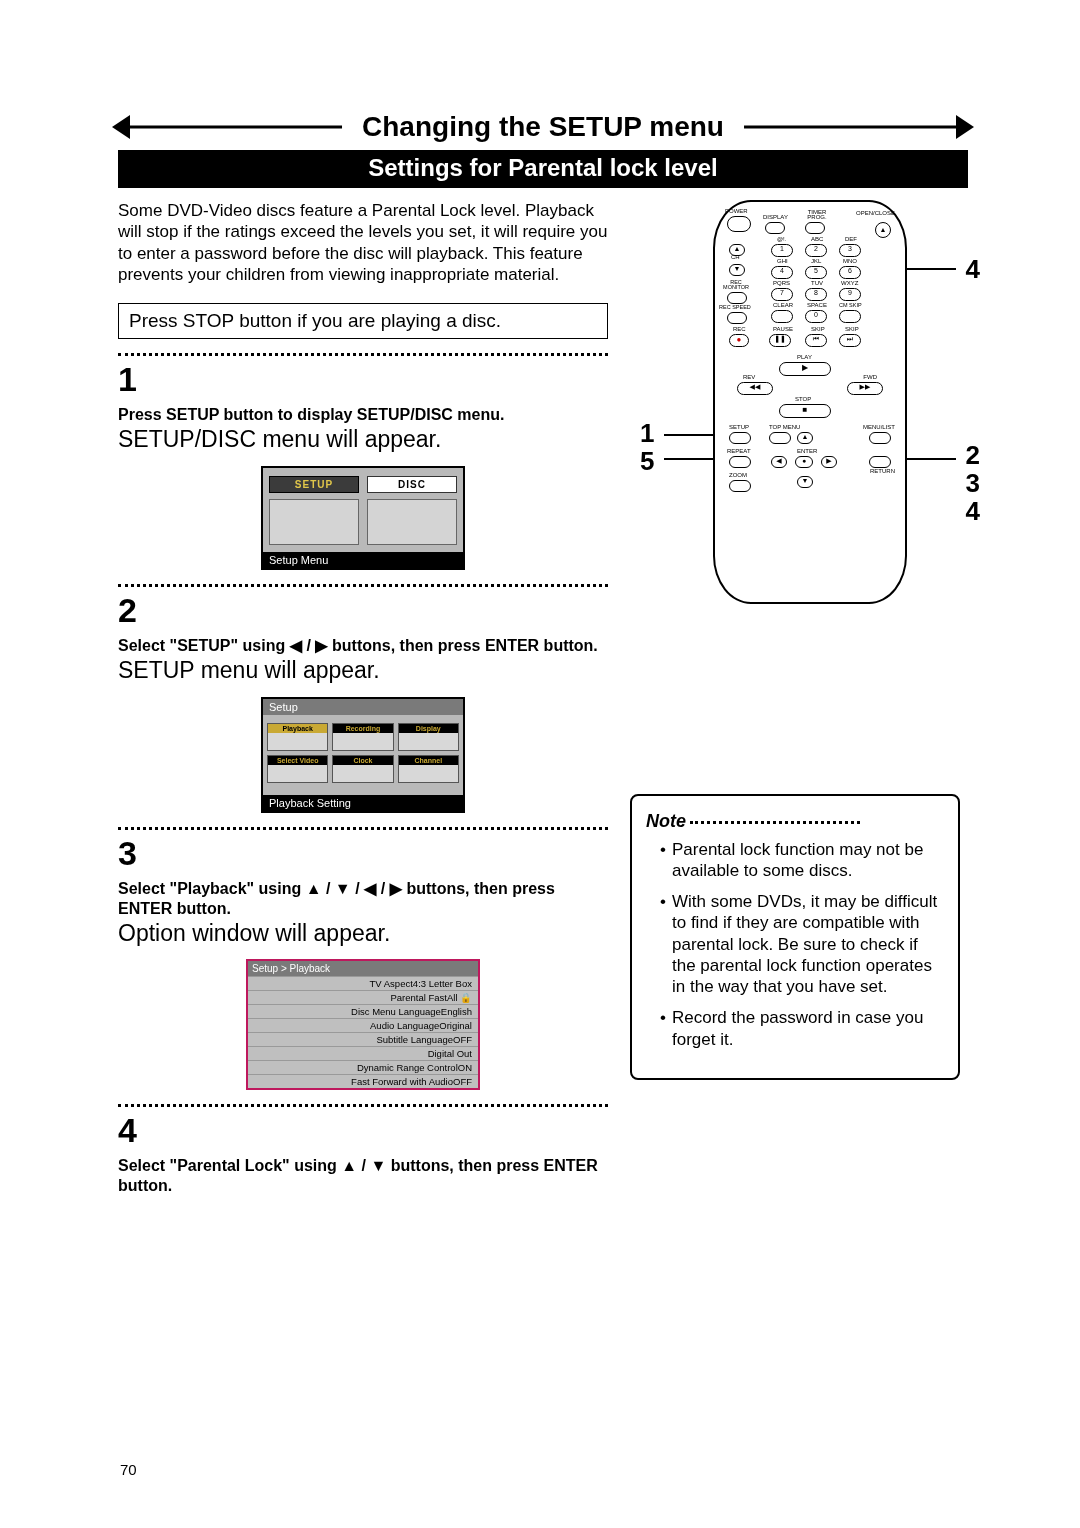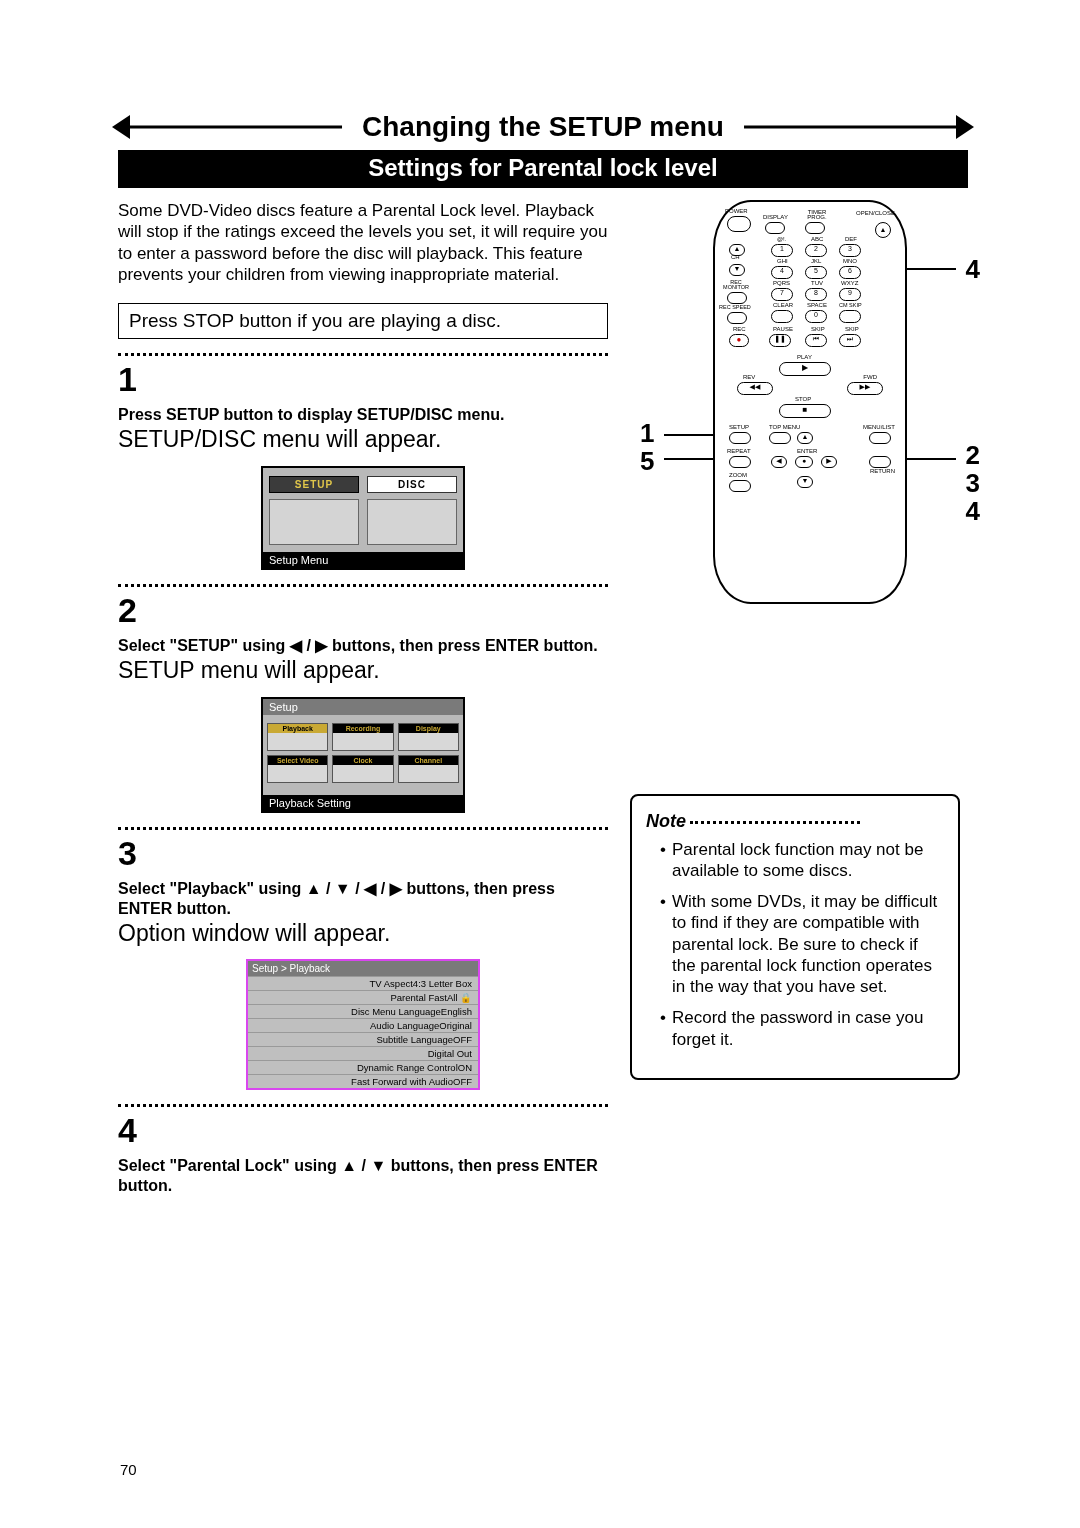--- a/index.html
+++ b/index.html
@@ -25,21 +25,21 @@
   .screen-top{font-size:11px;color:#fff;background:#7a7a7a;padding:2px 6px}
   .screen-body{padding:8px 6px 4px;min-height:72px;position:relative}
   .screen-tabs{display:flex;gap:8px}
   .tab{flex:1;background:#fff;border:1px solid #333;color:#000;font-weight:700;font-size:10px;text-align:center;padding:2px 0;letter-spacing:1px}
   .tab.dark{background:#3b3b3b;color:#e0c64a;border-color:#000}
   .mini-grid{display:grid;grid-template-columns:1fr 1fr 1fr;gap:4px;margin-top:4px}
   .mini-cell{background:#d8d8d8;border:1px solid #555;height:26px;font-size:7px;text-align:center;position:relative}
   .mini-cell div:first-child{background:#000;color:#c9a934;font-weight:700;padding:1px 0}
   .mini-cell.sel div:first-child{background:#c9a934;color:#000}
   .caption{font-size:11px;background:#000;color:#fff;padding:2px 6px}
-  .playback-list{width:230px;margin:12px auto 4px;border:2px solid #d946ef;background:#bfbfbf;font-size:9.5px}
+  .playback-list{width:230px;margin:12px auto 4px;border:2px solid #be185d;background:#bfbfbf;font-size:9.5px}
   .playback-list .hd{background:#7a7a7a;color:#fff;padding:2px 4px;font-size:10px}
   .playback-list .row{display:flex;justify-content:flex-end;padding:1px 6px;border-top:1px solid #999}
   .remote-wrap{position:relative;width:280px;margin-left:40px}
   .remote{border:2px solid #000;border-radius:38px/48px;width:190px;height:400px;background:#fff;position:relative;margin:0 auto}
   .rbtn{position:absolute;border:1px solid #000;border-radius:10px;font-size:7px;text-align:center;background:#fff}
   .callout{position:absolute;font-size:26px;font-weight:800}
   .call-line{position:absolute;height:2px;background:#000}
   .notebox{border:2px solid #000;border-radius:8px;padding:14px 14px 18px;margin-top:190px;font-size:17px;line-height:1.25}
   .notebox .ntitle{font-weight:800;font-style:italic;font-size:18px;display:inline-block}
   .notebox .ndots{display:inline-block;border-top:3px dotted #000;width:170px;vertical-align:middle;margin-left:4px}

